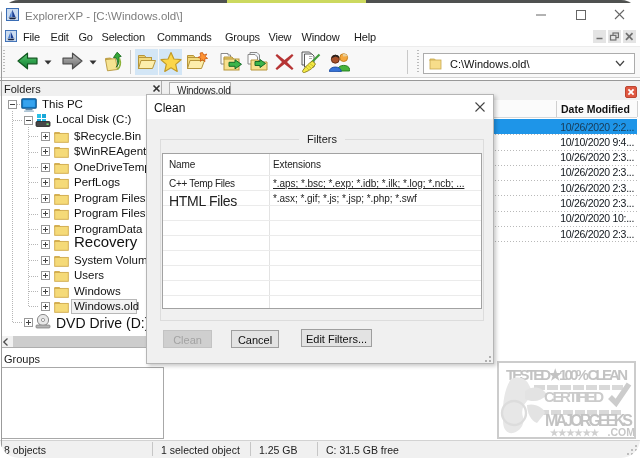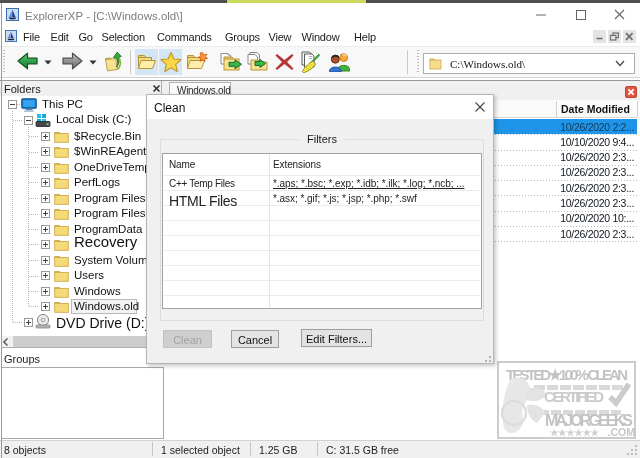--- a/index.html
+++ b/index.html
@@ -1,17 +1,17 @@
 <!DOCTYPE html>
 <html><head>
 <meta charset="utf-8">
 <style>
   html,body{margin:0;padding:0;background:#fff;}
   #win{position:relative;width:640px;height:458px;background:#fff;overflow:hidden;
-       font-family:"Liberation Sans",sans-serif;-webkit-font-smoothing:antialiased;}
+       font-family:"Liberation Sans",sans-serif;border-radius:19px;-webkit-font-smoothing:antialiased;}
   .abs{position:absolute;}
   .txt{position:absolute;white-space:nowrap;}
 </style>
 </head>
 <body>
 <div id="win">
 
 <div class="abs" style="left:0;top:0;width:640px;height:2.5px;background:#4f5150;"></div>
 <div class="abs" style="left:227px;top:0;width:139px;height:2.5px;background:#ccd95f;"></div>
 
@@ -161,21 +161,21 @@
 </svg>
 
 <div class="abs" style="left:407px;top:50px;width:1px;height:24px;background:#c9c9c9;"></div>
 <div class="abs" style="left:417px;top:50px;width:2px;height:24px;background-image:repeating-linear-gradient(#bbb 0 1px,transparent 1px 3px);"></div>
 
 <div class="abs" style="left:423px;top:53px;width:212px;height:21px;background:#fff;border:1px solid #acacac;box-sizing:border-box;"></div>
 <svg class="abs" style="left:429px;top:57px;" width="14" height="13" viewBox="0 0 14 13">
   <path d="M1 2 L5.5 2 L7 4 L1 4 Z" fill="#f1d580" stroke="#c8a84e" stroke-width="0.8"></path>
   <rect x="1" y="3" width="11" height="9" fill="#f7dd8a" stroke="#c8a84e" stroke-width="0.8"></rect>
 </svg>
-<div class="txt" style="left:450px;top:58px;font-size:11px;color:#111;font-family:Liberation Serif, serif;">C:\Windows.old\</div>
+<div class="txt" style="left:450px;top:58px;font-size:11px;color:#111;">C:\Windows.old\</div>
 <svg class="abs" style="left:615px;top:60px;" width="10" height="7" viewBox="0 0 10 7">
   <path d="M1 1 L5 5.5 L9 1" fill="none" stroke="#444" stroke-width="1.2"></path>
 </svg>
 
 <div class="abs" style="left:0;top:80px;width:640px;height:1px;background:#989898;"></div>
 
 <div class="abs" style="left:0;top:81px;width:162px;height:15px;background:#f0f0f0;"></div>
 <div class="txt" style="left:4px;top:83px;font-size:11px;color:#1b1b1b;">Folders</div>
 
 <div class="abs" style="left:162px;top:81px;width:478px;height:19px;background:#f0f0f0;"></div>

